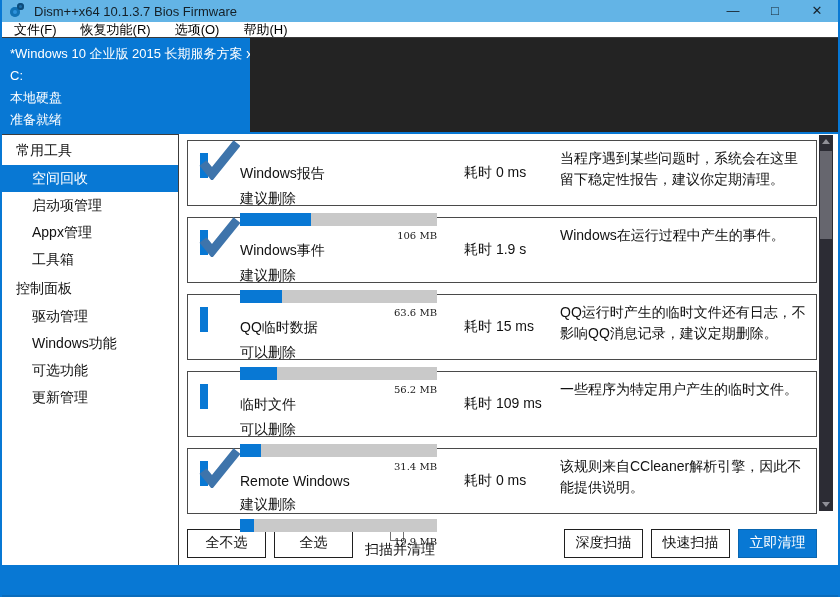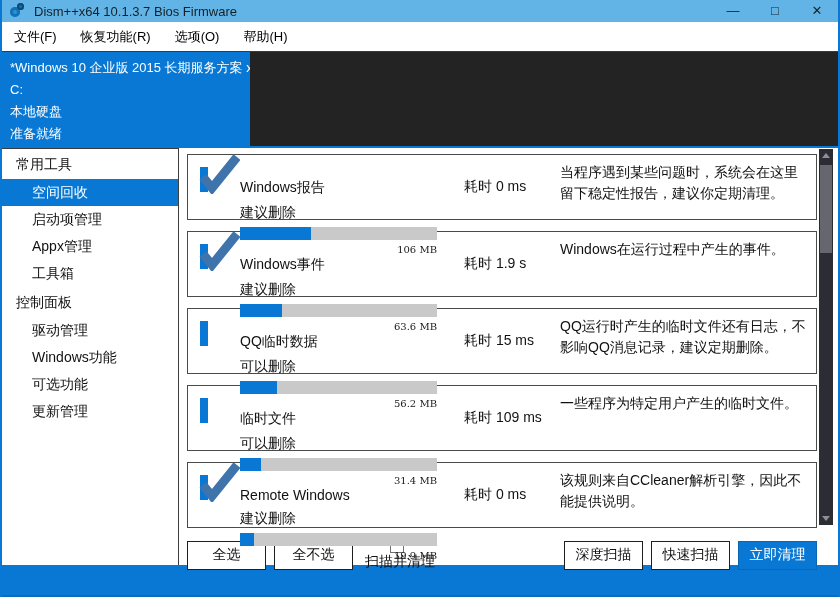--- a/index.html
+++ b/index.html
@@ -20,21 +20,21 @@
   .titlebar{height:22px;background:var(--titlebar);display:flex;align-items:center;flex:0 0 auto;}
   .app-icon{position:relative;width:20px;height:16px;margin-left:6px;}
   .gear1{position:absolute;left:2px;top:4px;width:10px;height:10px;border-radius:50%;
     background:#2e93dd;box-shadow:inset 0 0 0 3px #1272b4;}
   .gear2{position:absolute;left:9px;top:0px;width:7px;height:7px;border-radius:50%;
     background:#1e6fa8;box-shadow:inset 0 0 0 2px #0d4c7a;}
   .title-text{font-size:13px;color:#142028;margin-left:6px;}
   .win-controls{margin-left:auto;display:flex;height:100%;}
   .win-btn{width:42px;text-align:center;line-height:22px;font-size:13px;color:#16222b;cursor:default;}
   
-  .menubar{height:30px;background:#fff;border-bottom:1px solid #3a3a3a;display:flex;align-items:center;flex:0 0 auto;}
+  .menubar{height:16px;background:#fff;border-bottom:1px solid #3a3a3a;display:flex;align-items:center;flex:0 0 auto;}
   .menu-item{font-size:13px;color:#000;padding:0 12px;line-height:21px;}
   
   .tabstrip{height:96px;background:var(--dark);position:relative;border-bottom:2px solid var(--accent);flex:0 0 auto;}
   .session-tab{position:absolute;left:0;top:0;width:248px;height:94px;background:var(--accent);
     color:#fff;padding:5px 0 0 8px;overflow:hidden;}
   .session-tab div{font-size:13px;line-height:22px;white-space:nowrap;}
   
   .body{flex:1 1 auto;display:flex;min-height:0;}
   .sidebar{width:177px;background:#fff;border-right:1px solid #3c3c3c;border-top:1px solid #3c3c3c;}
   .nav-header{height:30px;line-height:30px;padding-left:14px;font-size:14px;color:#111;}
@@ -221,22 +221,22 @@
         </div>
         </div>
 
       <div class="scrollbar">
         <span class="sb-arrow up"></span>
         <span class="sb-thumb"></span>
         <span class="sb-arrow down"></span>
       </div>
 
       <div class="footer">
+        <button class="btn">全不选</button>
         <button class="btn">全选</button>
-        <button class="btn">全不选</button>
         <span class="scan-check">
           <span class="scan-box"></span>
           <span class="scan-label">扫描并清理</span>
         </span>
         <span class="spacer"></span>
         <button class="btn">深度扫描</button>
         <button class="btn">快速扫描</button>
         <button class="btn primary">立即清理</button>
       </div>
     </div>

